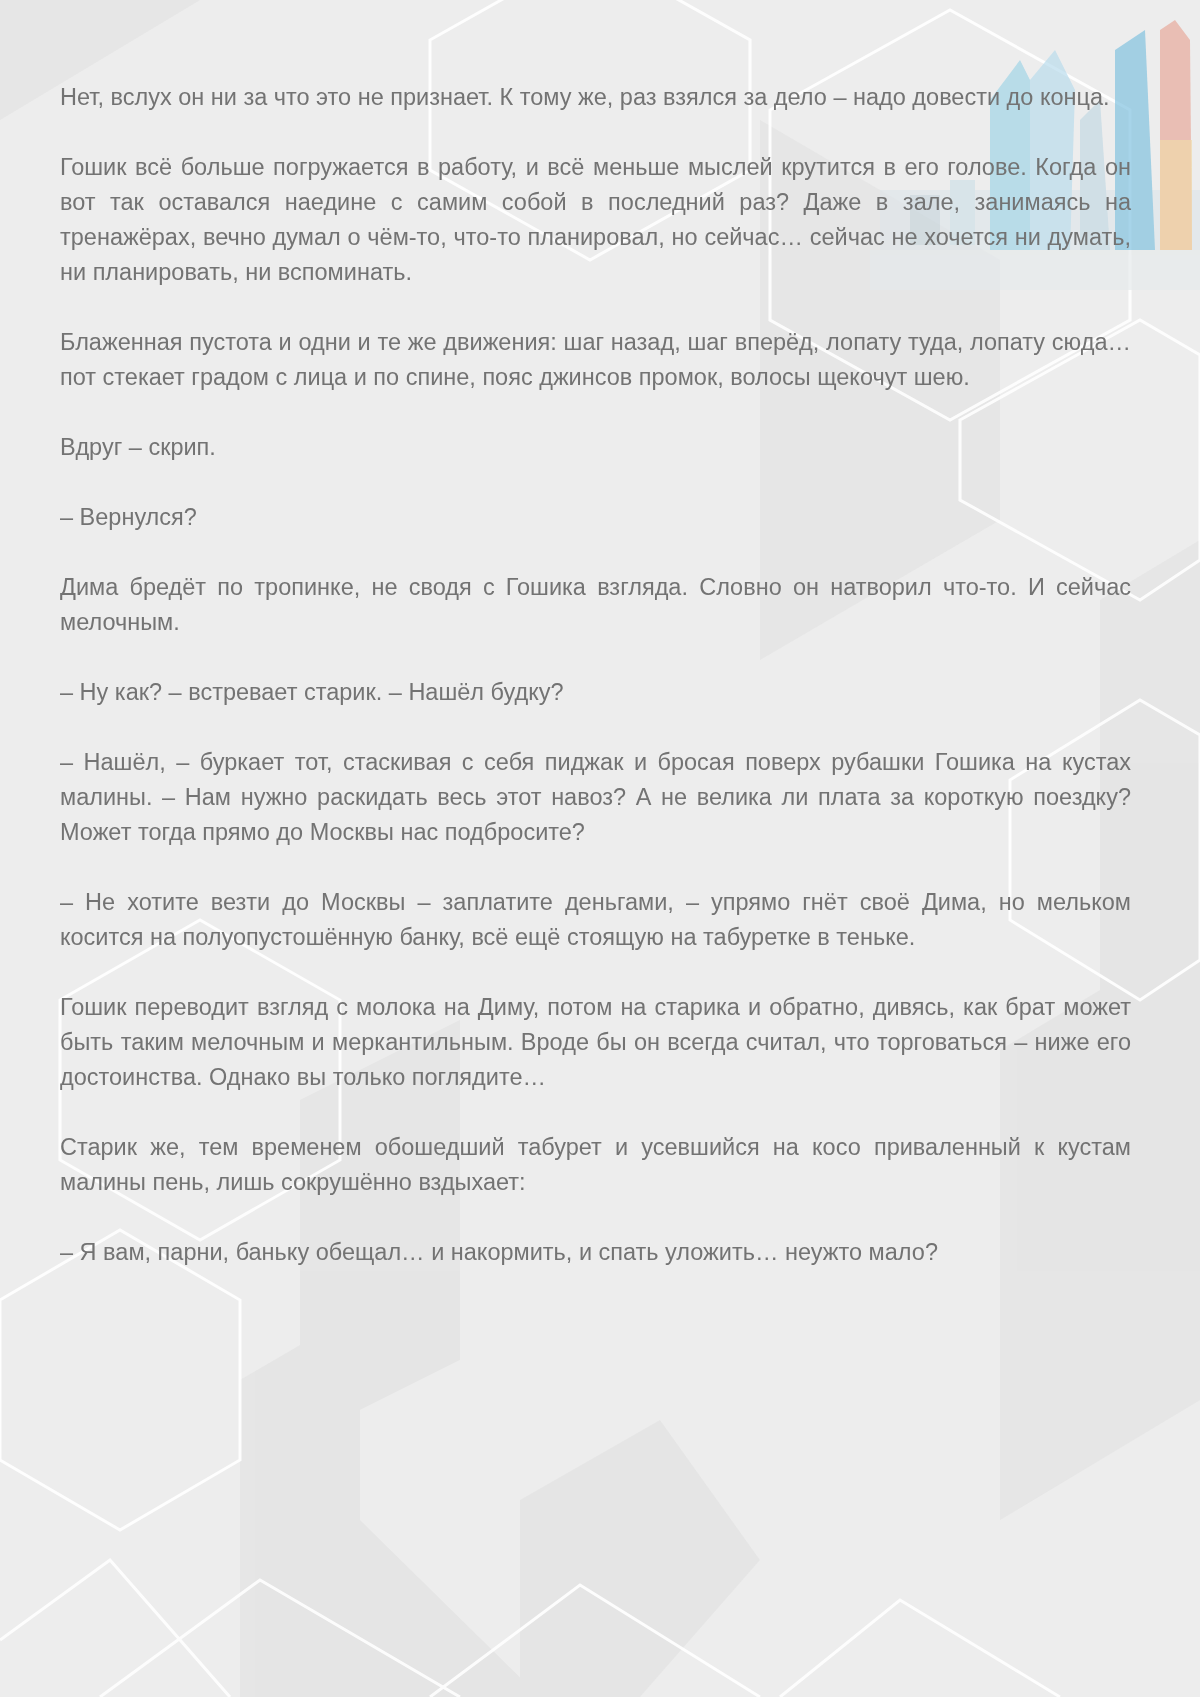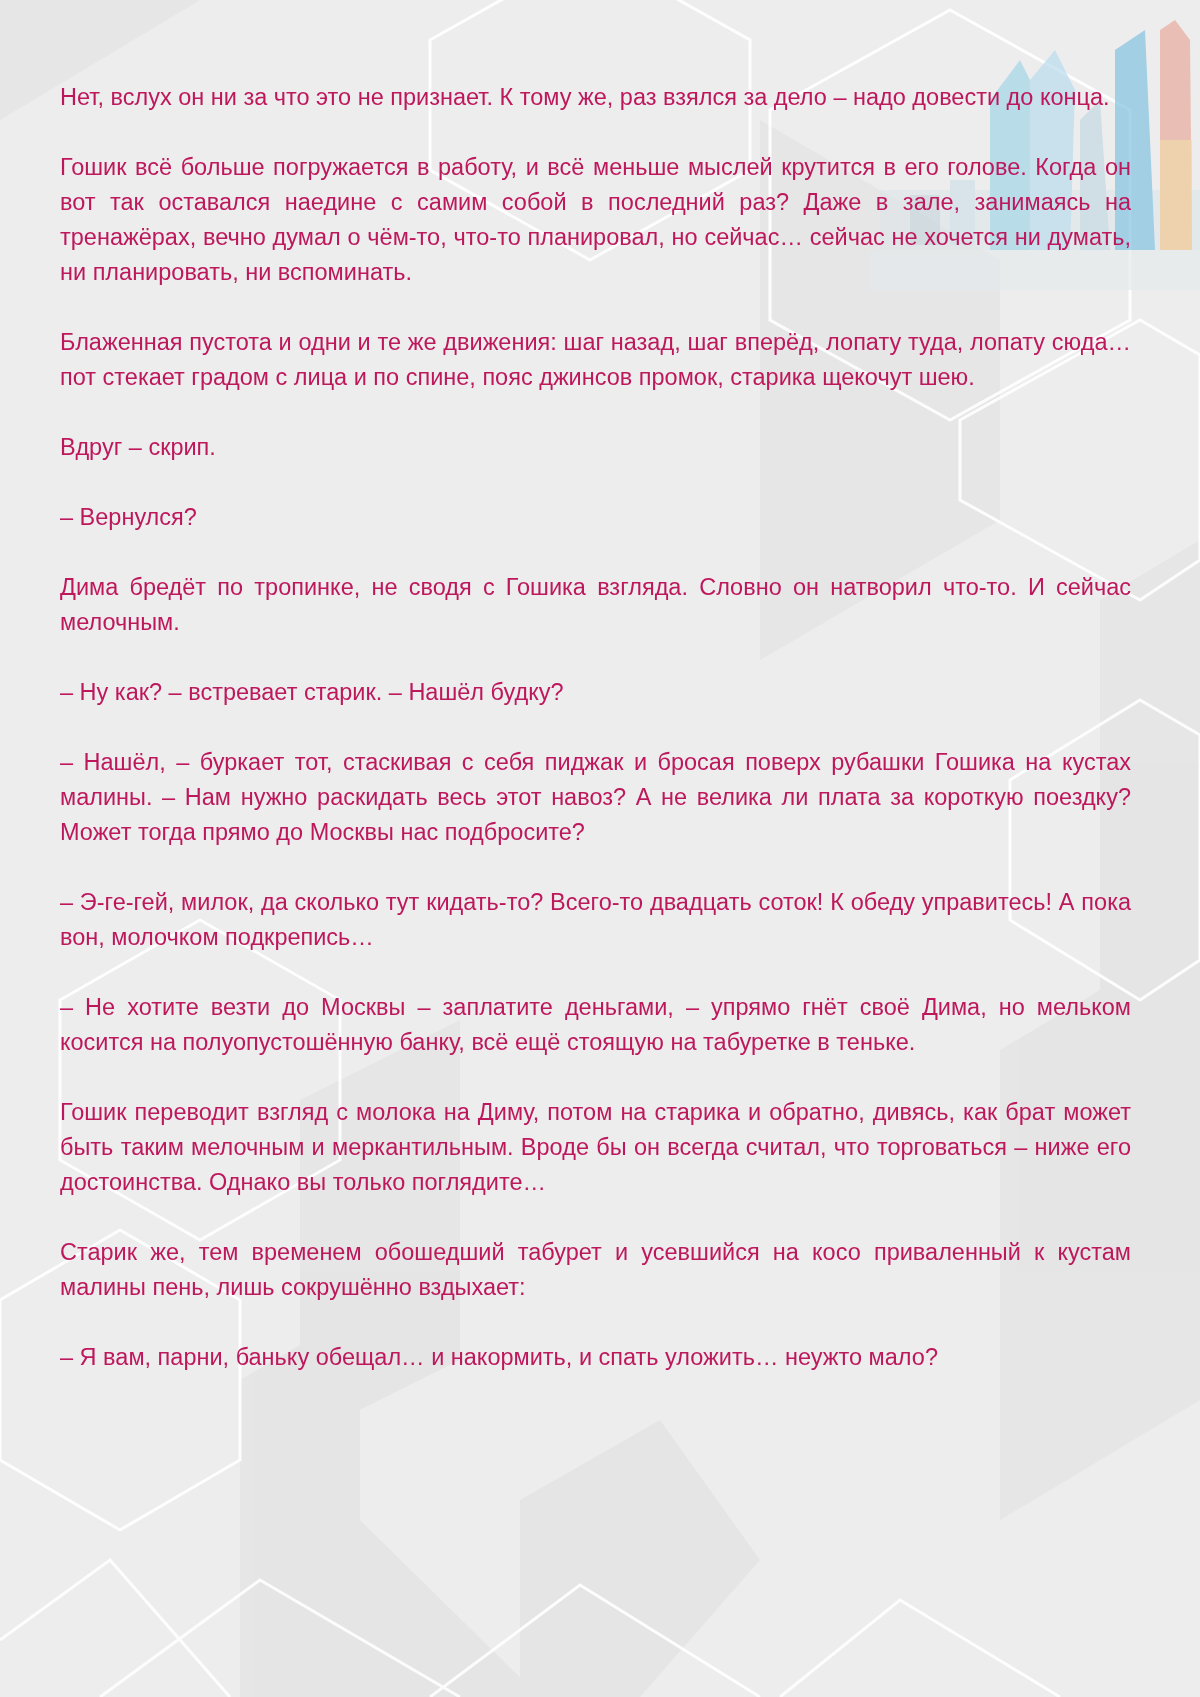--- a/index.html
+++ b/index.html
@@ -20,21 +20,21 @@
     top: 20px; right: 0;
     width: 330px; height: 300px;
     z-index: 0;
     opacity: 0.75;
   }
   .page {
     position: absolute;
     left: 60px; top: 80px;
     width: 1071px;
     z-index: 2;
-    color: #be185d;
+    color: #737373;
     font-size: 23.5px;
     line-height: 35px;
   }
   .para {
     margin: 0 0 35px 0;
     text-align: justify;
     text-align-last: left;
   }
 </style>
 </head>
@@ -76,24 +76,23 @@
     <polygon points="245,30 275,10 285,230 245,230" fill="#7fc1df"></polygon>
     <polygon points="290,10 305,0 320,20 322,230 290,230" fill="#e8a89a"></polygon>
     <rect x="290" y="120" width="32" height="110" fill="#f2d28a" opacity="0.7"></rect>
     <rect x="0" y="230" width="330" height="40" fill="#e6eaec"></rect>
   </g>
 </svg>
 
 <main class="page">
   <p class="para">Нет, вслух он ни за что это не признает. К тому же, раз взялся за дело – надо довести до конца.</p>
   <p class="para">Гошик всё больше погружается в работу, и всё меньше мыслей крутится в его голове. Когда он вот так оставался наедине с самим собой в последний раз? Даже в зале, занимаясь на тренажёрах, вечно думал о чём-то, что-то планировал, но сейчас… сейчас не хочется ни думать, ни планировать, ни вспоминать.</p>
-  <p class="para">Блаженная пустота и одни и те же движения: шаг назад, шаг вперёд, лопату туда, лопату сюда… пот стекает градом с лица и по спине, пояс джинсов промок, старика щекочут шею.</p>
+  <p class="para">Блаженная пустота и одни и те же движения: шаг назад, шаг вперёд, лопату туда, лопату сюда… пот стекает градом с лица и по спине, пояс джинсов промок, волосы щекочут шею.</p>
   <p class="para">Вдруг – скрип.</p>
   <p class="para">– Вернулся?</p>
   <p class="para">Дима бредёт по тропинке, не сводя с Гошика взгляда. Словно он натворил что-то. И сейчас мелочным.</p>
   <p class="para">– Ну как? – встревает старик. – Нашёл будку?</p>
   <p class="para">– Нашёл, – буркает тот, стаскивая с себя пиджак и бросая поверх рубашки Гошика на кустах малины. – Нам нужно раскидать весь этот навоз? А не велика ли плата за короткую поездку? Может тогда прямо до Москвы нас подбросите?</p>
-  <p class="para">– Э-ге-гей, милок, да сколько тут кидать-то? Всего-то двадцать соток! К обеду управитесь! А пока вон, молочком подкрепись…</p>
   <p class="para">– Не хотите везти до Москвы – заплатите деньгами, – упрямо гнёт своё Дима, но мельком косится на полуопустошённую банку, всё ещё стоящую на табуретке в теньке.</p>
   <p class="para">Гошик переводит взгляд с молока на Диму, потом на старика и обратно, дивясь, как брат может быть таким мелочным и меркантильным. Вроде бы он всегда считал, что торговаться – ниже его достоинства. Однако вы только поглядите…</p>
   <p class="para">Старик же, тем временем обошедший табурет и усевшийся на косо приваленный к кустам малины пень, лишь сокрушённо вздыхает:</p>
   <p class="para">– Я вам, парни, баньку обещал… и накормить, и спать уложить… неужто мало?</p>
 </main>
 
 </body></html>

